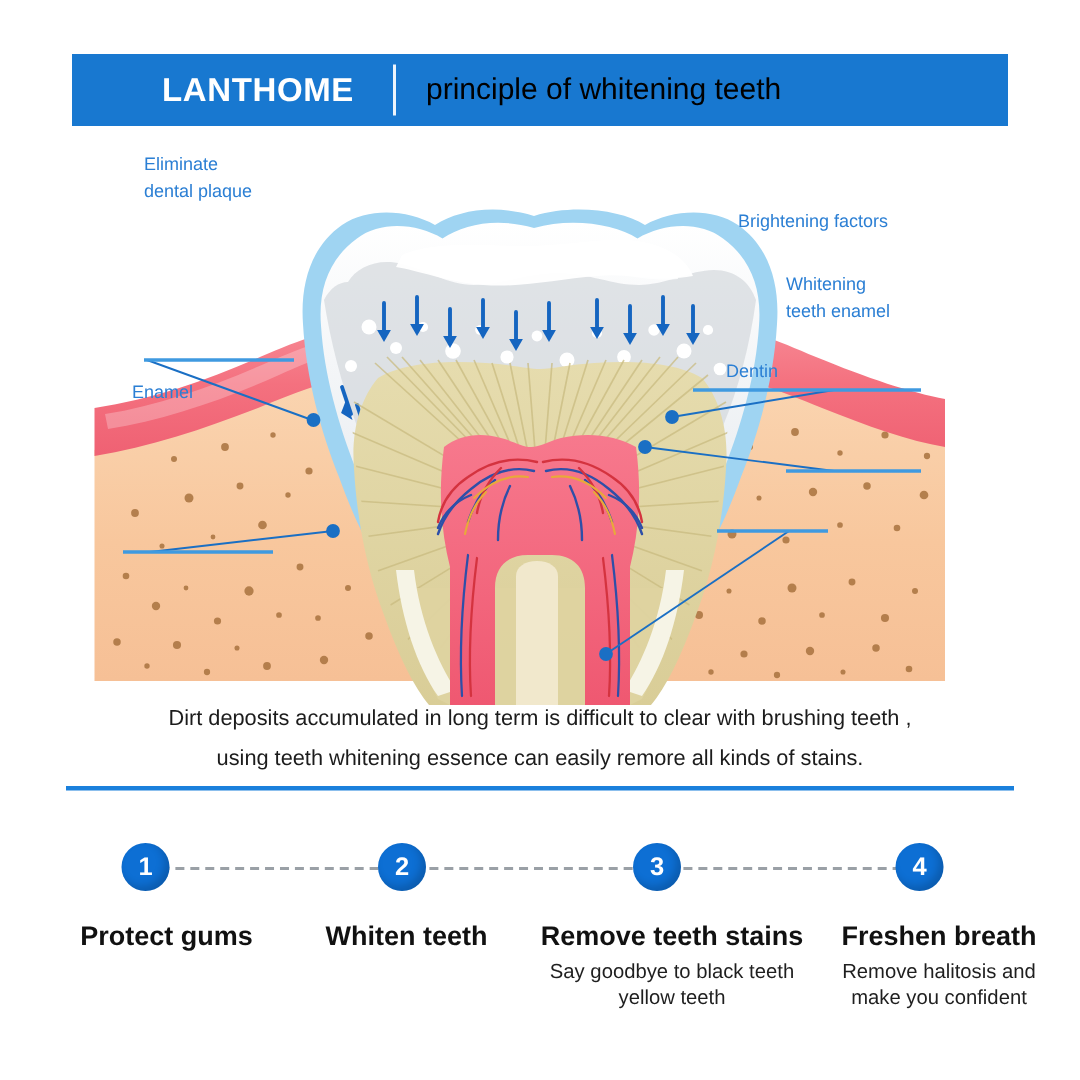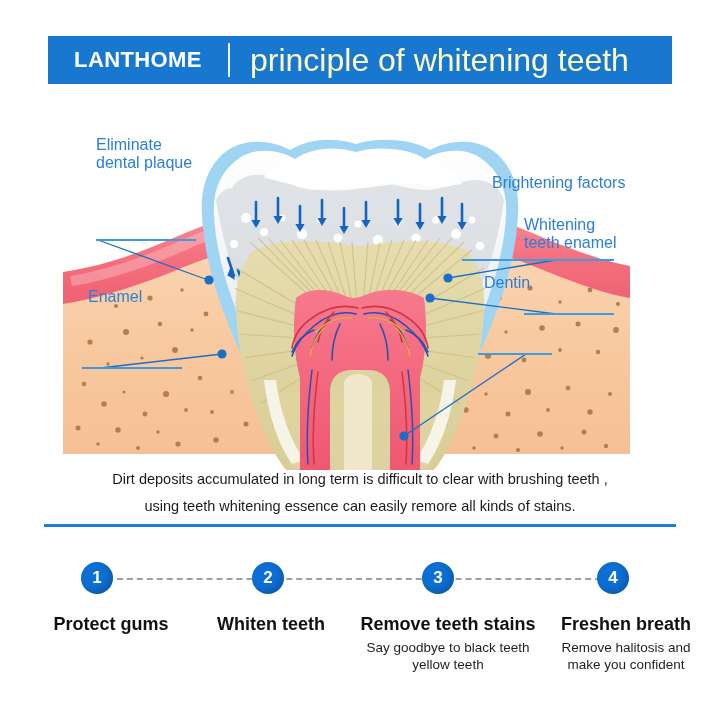--- a/index.html
+++ b/index.html
@@ -12,35 +12,35 @@
 
   
   .header{
     position:absolute;left:48px;top:36px;width:624px;height:48px;
     background:#1878d0;display:flex;align-items:center;
   }
   .brand{
     width:180px;text-align:center;color:#ffffff;
     font-size:22px;font-weight:bold;letter-spacing:.4px;
     line-height:48px;
+    margin-left:34px;
   }
   .hdr-divider{width:2px;height:34px;background:#ffffff;opacity:.92;}
   .hdr-title{
-    flex:1;color:#fef9c3;font-size:32px;padding-left:20px;
+    flex:1;color:#000000;font-size:20px;padding-left:20px;
     line-height:48px;white-space:nowrap;
   }
 
   
   .diagram{position:absolute;left:0;top:92px;width:720px;height:378px;}
   .diagram svg{display:block;}
 
   .lbl{
-    position:absolute;color:#2b7fd4;font-size:16px;line-height:18px;
+    position:absolute;color:#2b7fd4;font-size:12px;line-height:18px;
     white-space:nowrap;
-    margin-top:36px;
   }
 
   
   .para{
     position:absolute;left:60px;top:466px;width:600px;
     text-align:center;color:#1c1c1c;font-size:14.5px;line-height:27px;
   }
   .para div{white-space:nowrap;}
 
   

